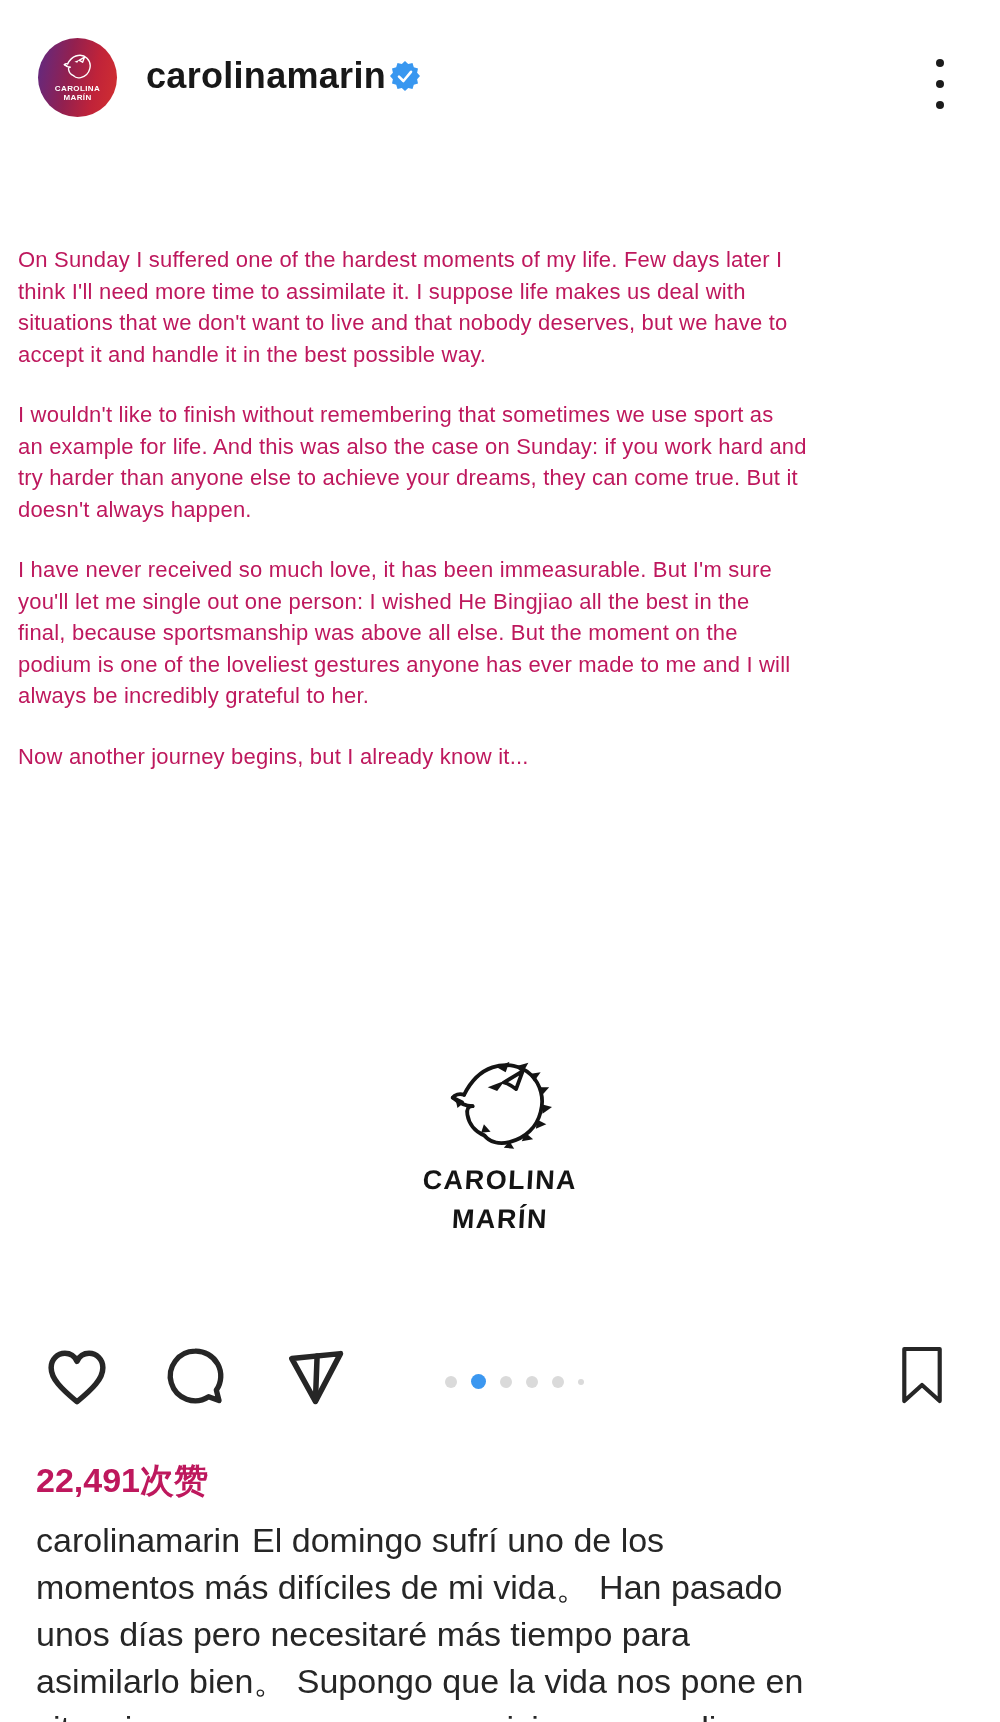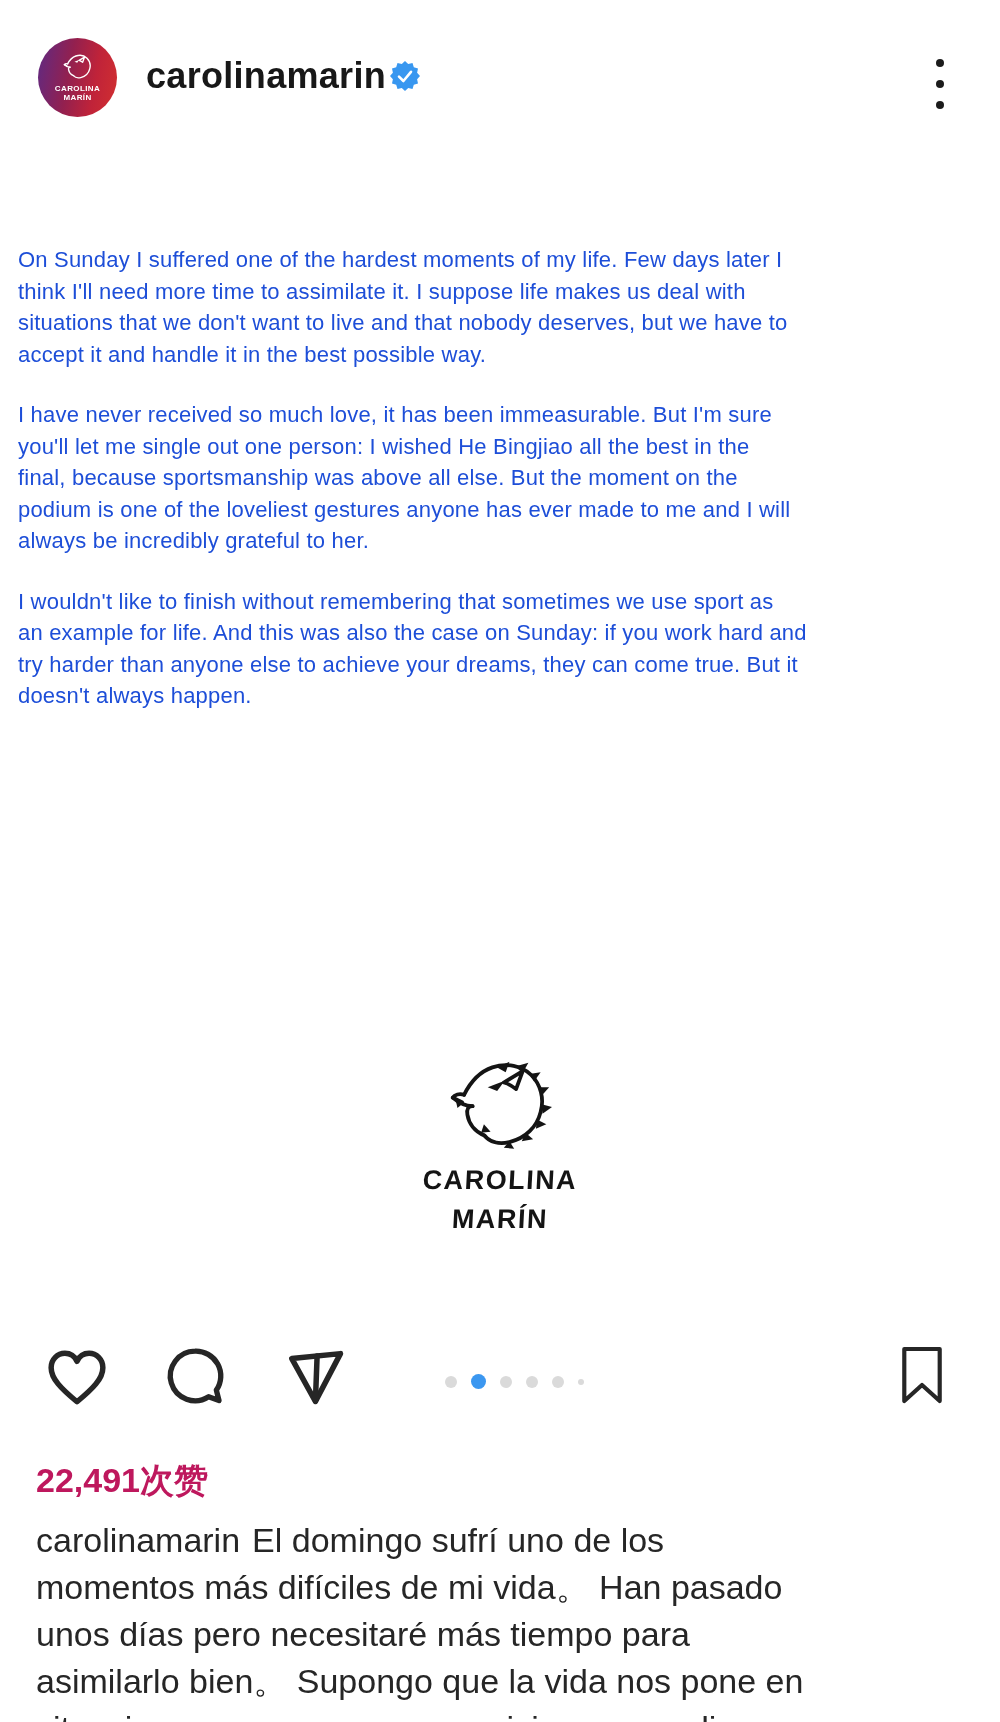--- a/index.html
+++ b/index.html
@@ -24,21 +24,21 @@
     position:absolute; left:146px; top:53px; font-size:36px; font-weight:600;
     color:#181818; letter-spacing:.3px; cursor:pointer;
   }
   .badge { position:absolute; left:390px; top:59px; width:30px; height:30px; }
   .kebab { position:absolute; right:52px; top:57px; width:16px; height:50px;
     display:flex; flex-direction:column; justify-content:space-between; align-items:center; cursor:pointer; }
   .kebab i { width:8px; height:8px; border-radius:50%; background:#1c1c1c; }
 
   
   .post-image { position:absolute; top:130px; left:0; width:1000px; height:1205px; background:#fff; }
-  .letter { position:absolute; top:112px; left:18px; right:14px; color:#1d4ed8; }
+  .letter { position:absolute; top:112px; left:18px; right:14px; color:#be185d; }
   .letter p {
     font-size:22px; line-height:31.5px; font-weight:500; letter-spacing:.2px;
     white-space:pre-line; margin-bottom:29px;
   }
   .logo-block { position:absolute; top:925px; left:0; width:1000px; text-align:center; color:#141414; }
   .logo-block svg { width:134px; height:104px; display:block; margin:0 auto; }
   .logo-name { font-size:27px; font-weight:800; line-height:39px; letter-spacing:1.5px; transform:skewX(-3deg); }
 
   
   .actions { position:absolute; top:1335px; left:0; width:1000px; height:90px; }
@@ -96,29 +96,30 @@
         <i></i>
       </div>
   </div>
 
   <div class="post-image">
     <div class="letter">
       <p>On Sunday I suffered one of the hardest moments of my life. Few days later I
 think I'll need more time to assimilate it. I suppose life makes us deal with
 situations that we don't want to live and that nobody deserves, but we have to
 accept it and handle it in the best possible way.</p>
+      <p>I wouldn't like to finish without remembering that sometimes we use sport as
+an example for life. And this was also the case on Sunday: if you work hard and
+try harder than anyone else to achieve your dreams, they can come true. But it
+doesn't always happen.</p>
       <p>I have never received so much love, it has been immeasurable. But I'm sure
 you'll let me single out one person: I wished He Bingjiao all the best in the
 final, because sportsmanship was above all else. But the moment on the
 podium is one of the loveliest gestures anyone has ever made to me and I will
 always be incredibly grateful to her.</p>
-      <p>I wouldn't like to finish without remembering that sometimes we use sport as
-an example for life. And this was also the case on Sunday: if you work hard and
-try harder than anyone else to achieve your dreams, they can come true. But it
-doesn't always happen.</p>
+      <p>Now another journey begins, but I already know it...</p>
     </div>
     <div class="logo-block">
       <svg viewBox="0 0 120 110">
         <path class="wolf-dark" d="M22 40 C27 30 37 16 52 11 C67 6 83 9 93 19 C103 29 107 44 103 58 C99 74 87 86 70 90 C59 92.5 49 90 43.5 83"></path>
         <path class="wolf-fill-dark" d="M57 11 l13 -6 l-4 11 z"></path>
         <path class="wolf-fill-dark" d="M76 10 l14 -4 l-6 11 z"></path>
         <path class="wolf-fill-dark" d="M91 18 l12 -2 l-7 10 z"></path>
         <path class="wolf-fill-dark" d="M101 32 l11 0 l-8 9 z"></path>
         <path class="wolf-fill-dark" d="M104 50 l11 3 l-10 7 z"></path>
         <path class="wolf-fill-dark" d="M99 66 l10 5 l-11 5 z"></path>

